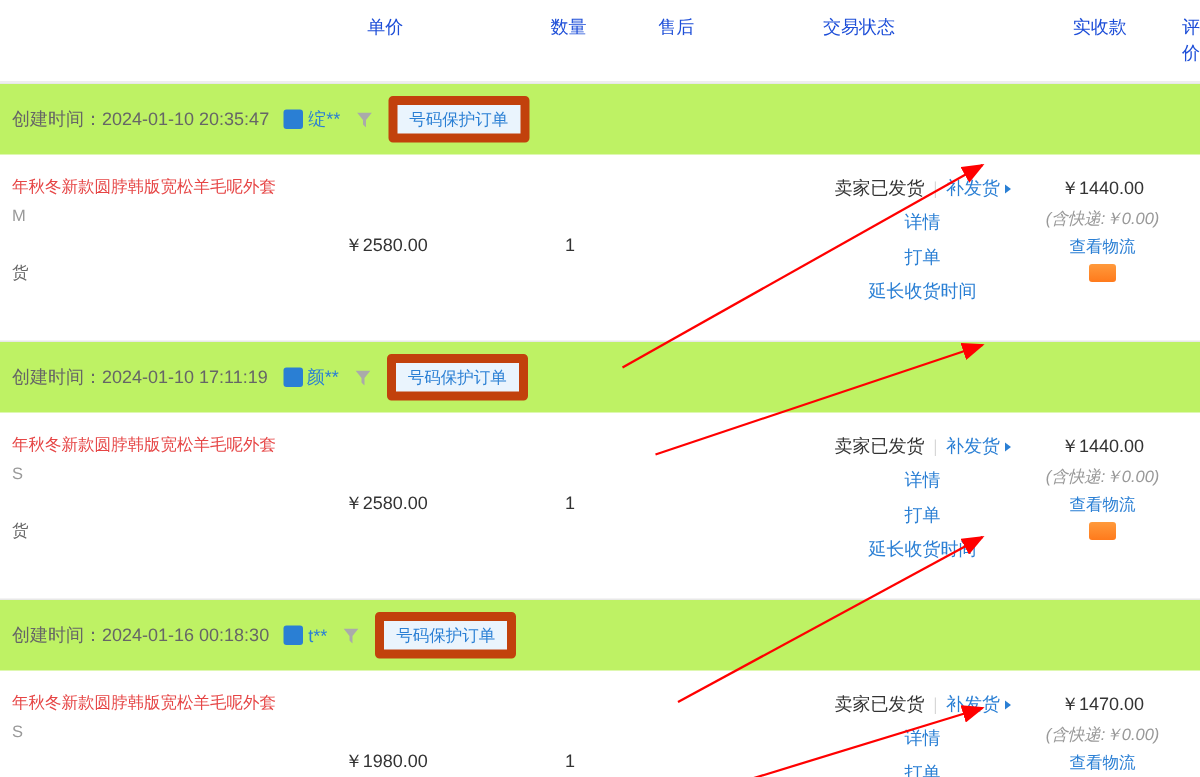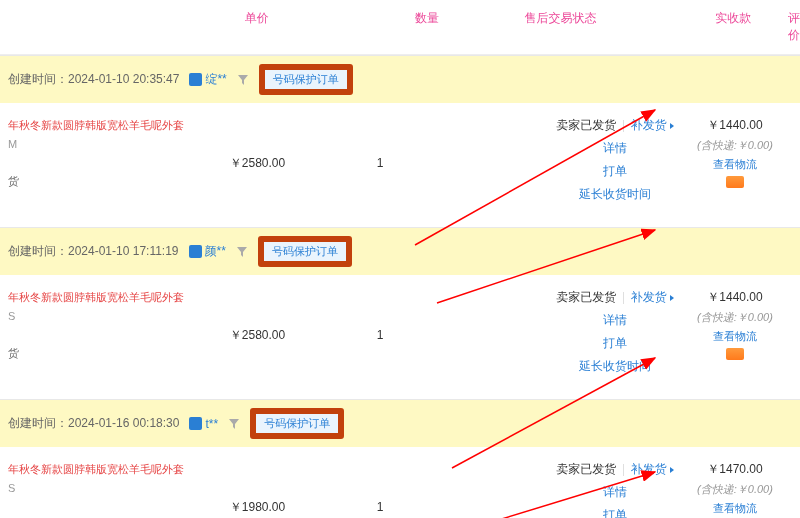--- a/index.html
+++ b/index.html
@@ -8,33 +8,33 @@
       font-size: 12px;
       color: #333;
       background: #fff;
       width: 800px;
       position: relative;
     }
     .header-row {
       display: flex;
       padding: 10px 0;
       border-bottom: 1px solid #eee;
-      color: #ec4899;
+      color: #1d4ed8;
       font-size: 12px;
     }
     .col-product { width: 195px; padding-left: 8px; }
     .col-price { width: 125px; text-align: center; }
-    .col-qty { width: 120px; text-align: right; }
-    .col-after { width: 110px; text-align: right; }
+    .col-qty { width: 120px; text-align: center; }
+    .col-after { width: 110px; text-align: left; }
     .col-status { width: 130px; }
     .col-payment { width: 110px; text-align: center; }
     .col-review { flex: 1; text-align: center; }
     .order-block { border-top: 1px solid #e8e8e8; }
     .order-meta {
-      background: #fef9c3;
+      background: #bef264;
       padding: 8px 8px;
       display: flex;
       align-items: center;
       gap: 10px;
       font-size: 12px;
       color: #666;
     }
     .buyer-icon {
       display: inline-flex;
       align-items: center;

